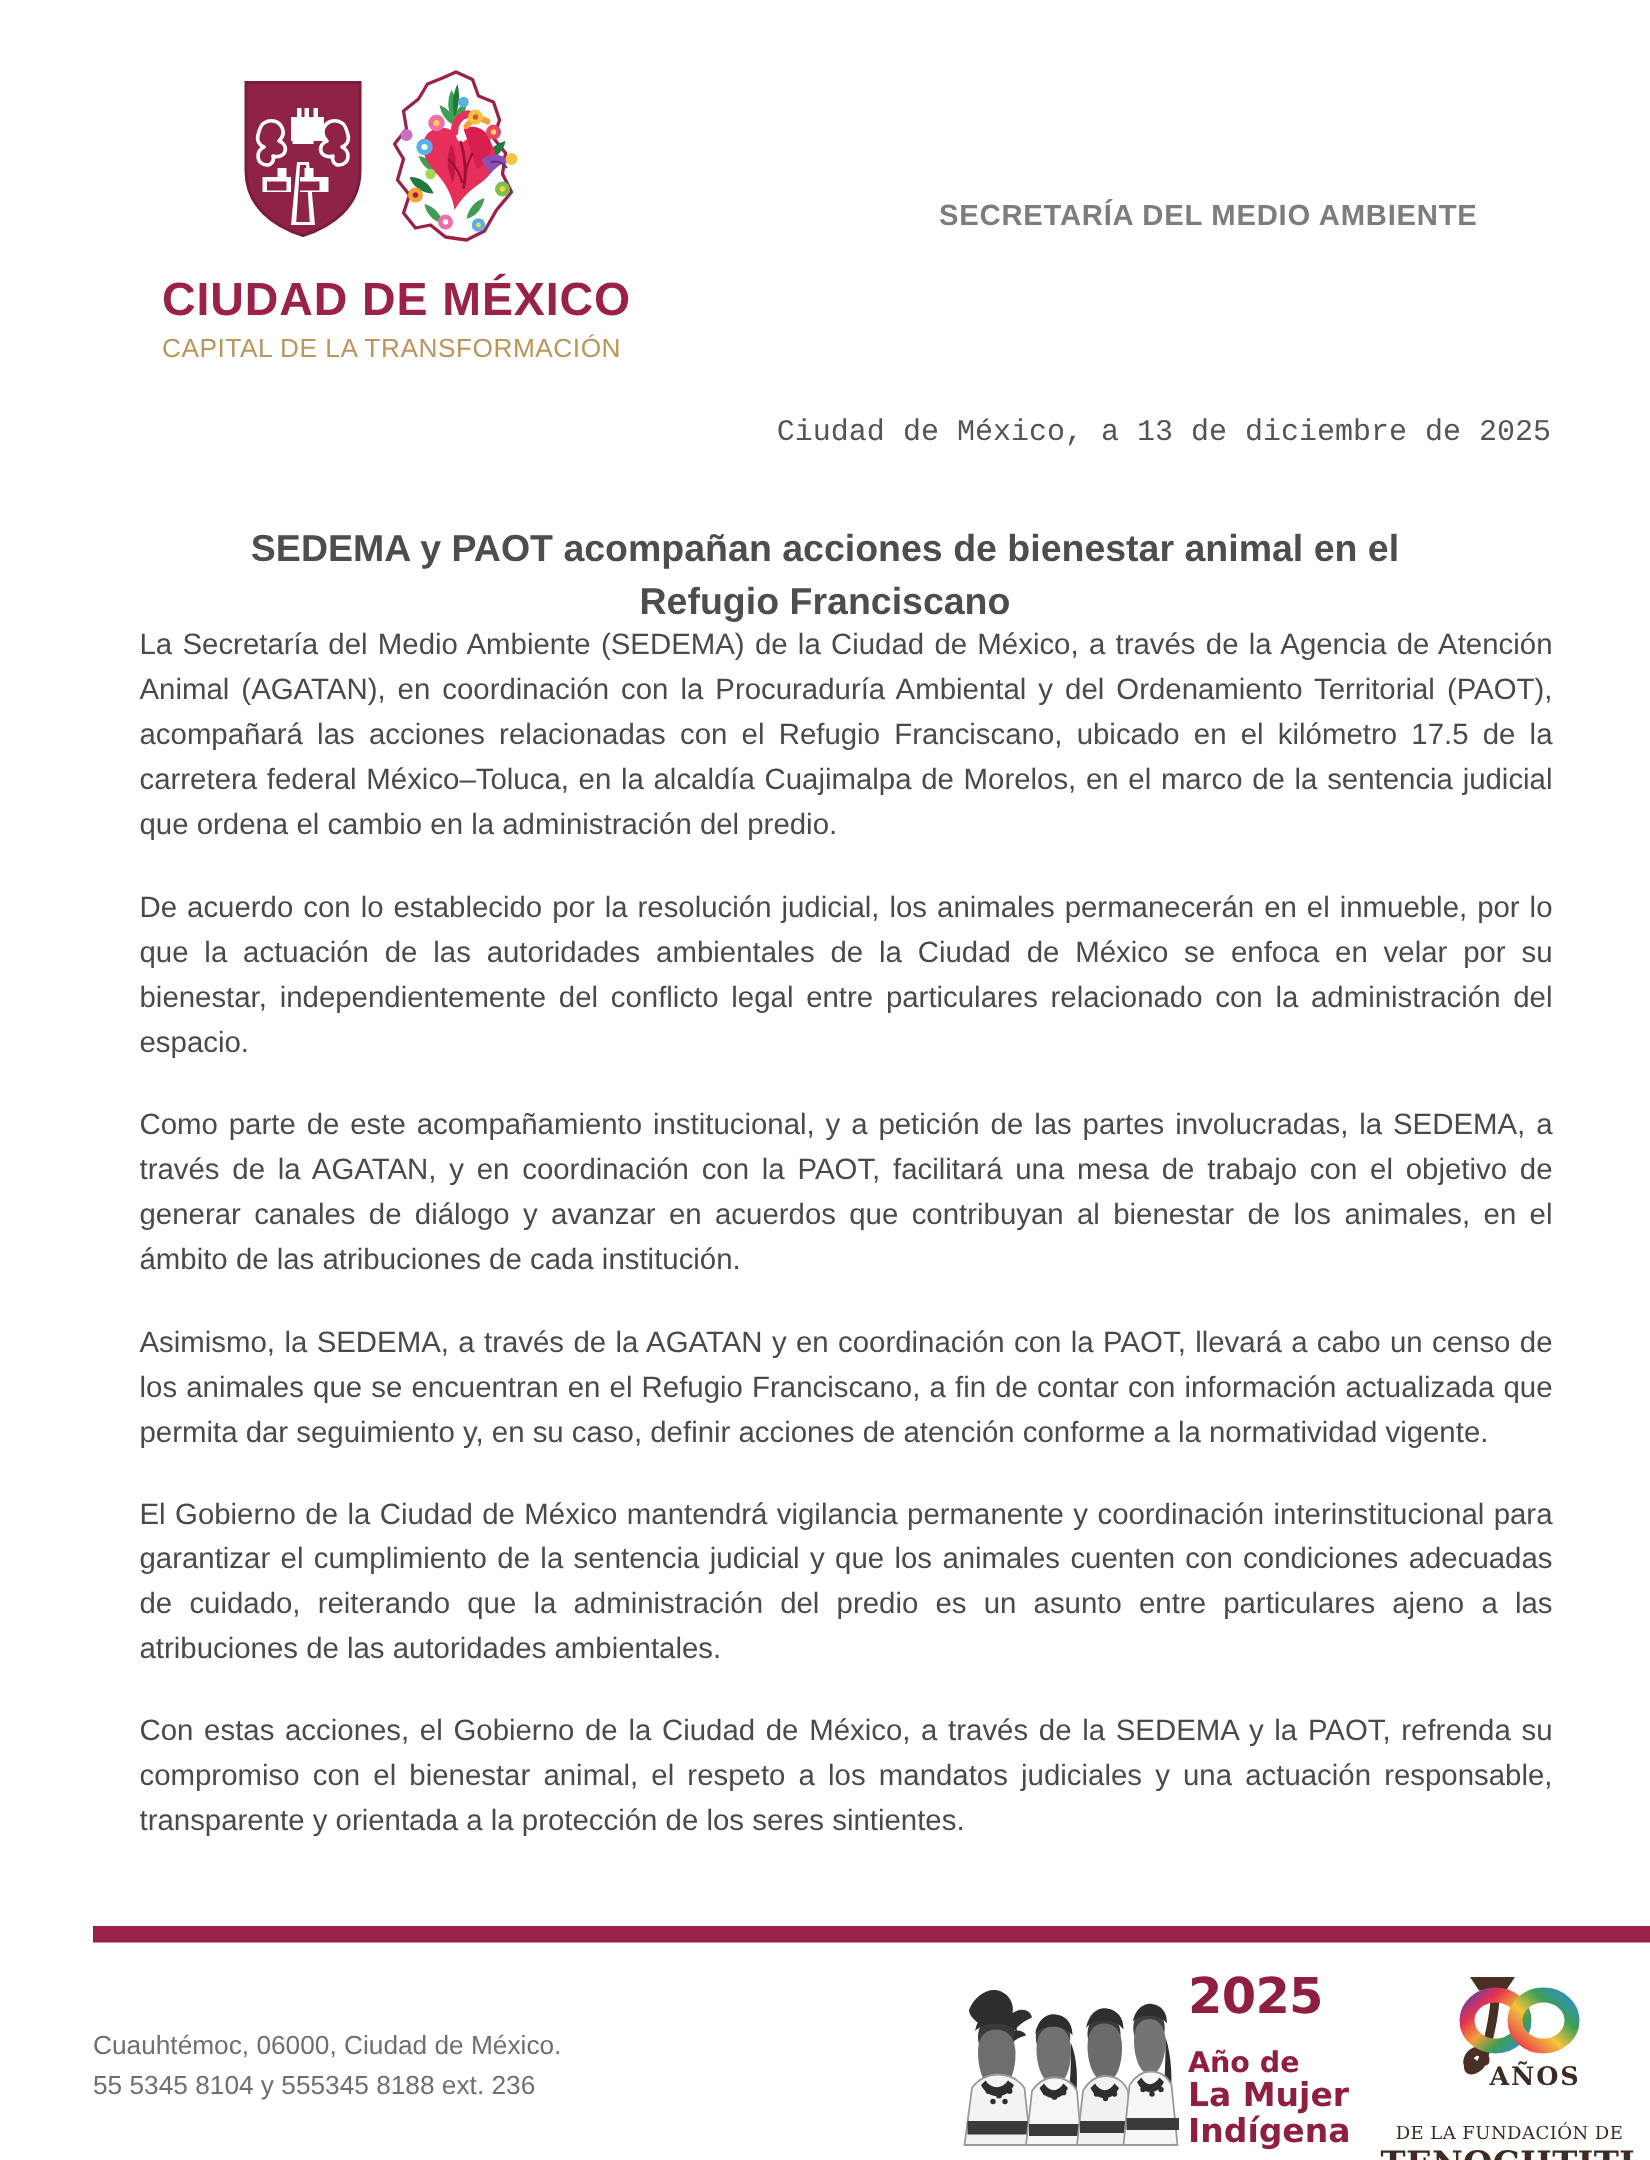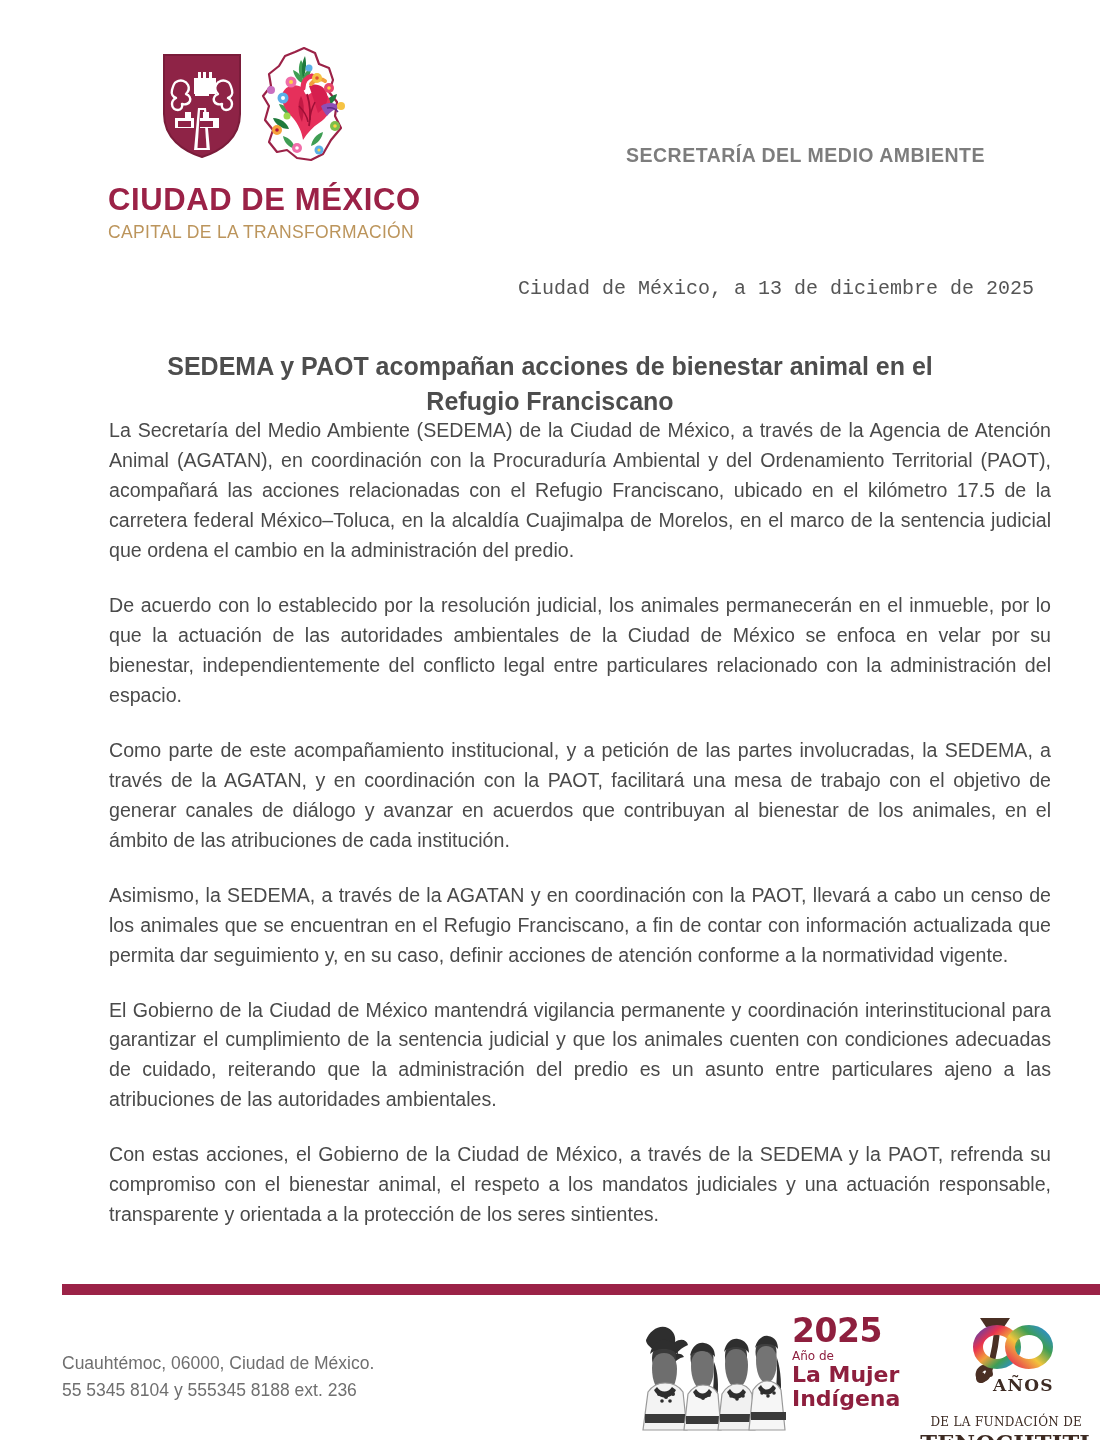--- a/index.html
+++ b/index.html
@@ -61,21 +61,21 @@
     font-size: 17.5px;
     font-weight: normal;
     letter-spacing: 0.35px;
     color: #BC955C;
     white-space: nowrap;
   }
 
   .dependency {
     position: absolute;
     left: 626px;
-    top: 144px;
+    top: 133px;
     font-size: 19.5px;
     font-weight: bold;
     letter-spacing: 0.5px;
     color: #7d7d7d;
     white-space: nowrap;
     text-align: right;
   }
 
   
   .dateline {
@@ -101,21 +101,20 @@
     line-height: 1.42;
     color: #4d4d4d;
   }
 
   
   .body-copy {
     position: absolute;
     left: 93px;
     top: 416px;
     width: 942px;
-    margin-left: 16px;
   }
   .body-copy p {
     margin: 0 0 25px 0;
     font-size: 19.6px;
     line-height: 1.53;
     color: #4a4a4a;
     text-align: justify;
     text-justify: inter-word;
   }
   .body-copy p:last-child { margin-bottom: 0; }
@@ -166,23 +165,23 @@
     color: #8E1F3E;
     line-height: 1;
     font-family: "DejaVu Sans", sans-serif;
   }
   .mujer-year {
     font-size: 33px;
     font-weight: bold;
     letter-spacing: -0.5px;
   }
   .mujer-anode {
-    font-size: 12px;
-    font-weight: normal;
-    margin-top: 3px;
+    font-size: 19px;
+    font-weight: bold;
+    margin-top: 19px;
   }
   .mujer-l1, .mujer-l2 {
     font-size: 22px;
     font-weight: bold;
     margin-top: 2px;
   }
 
   
   .teno-logo {
     width: 172px;

